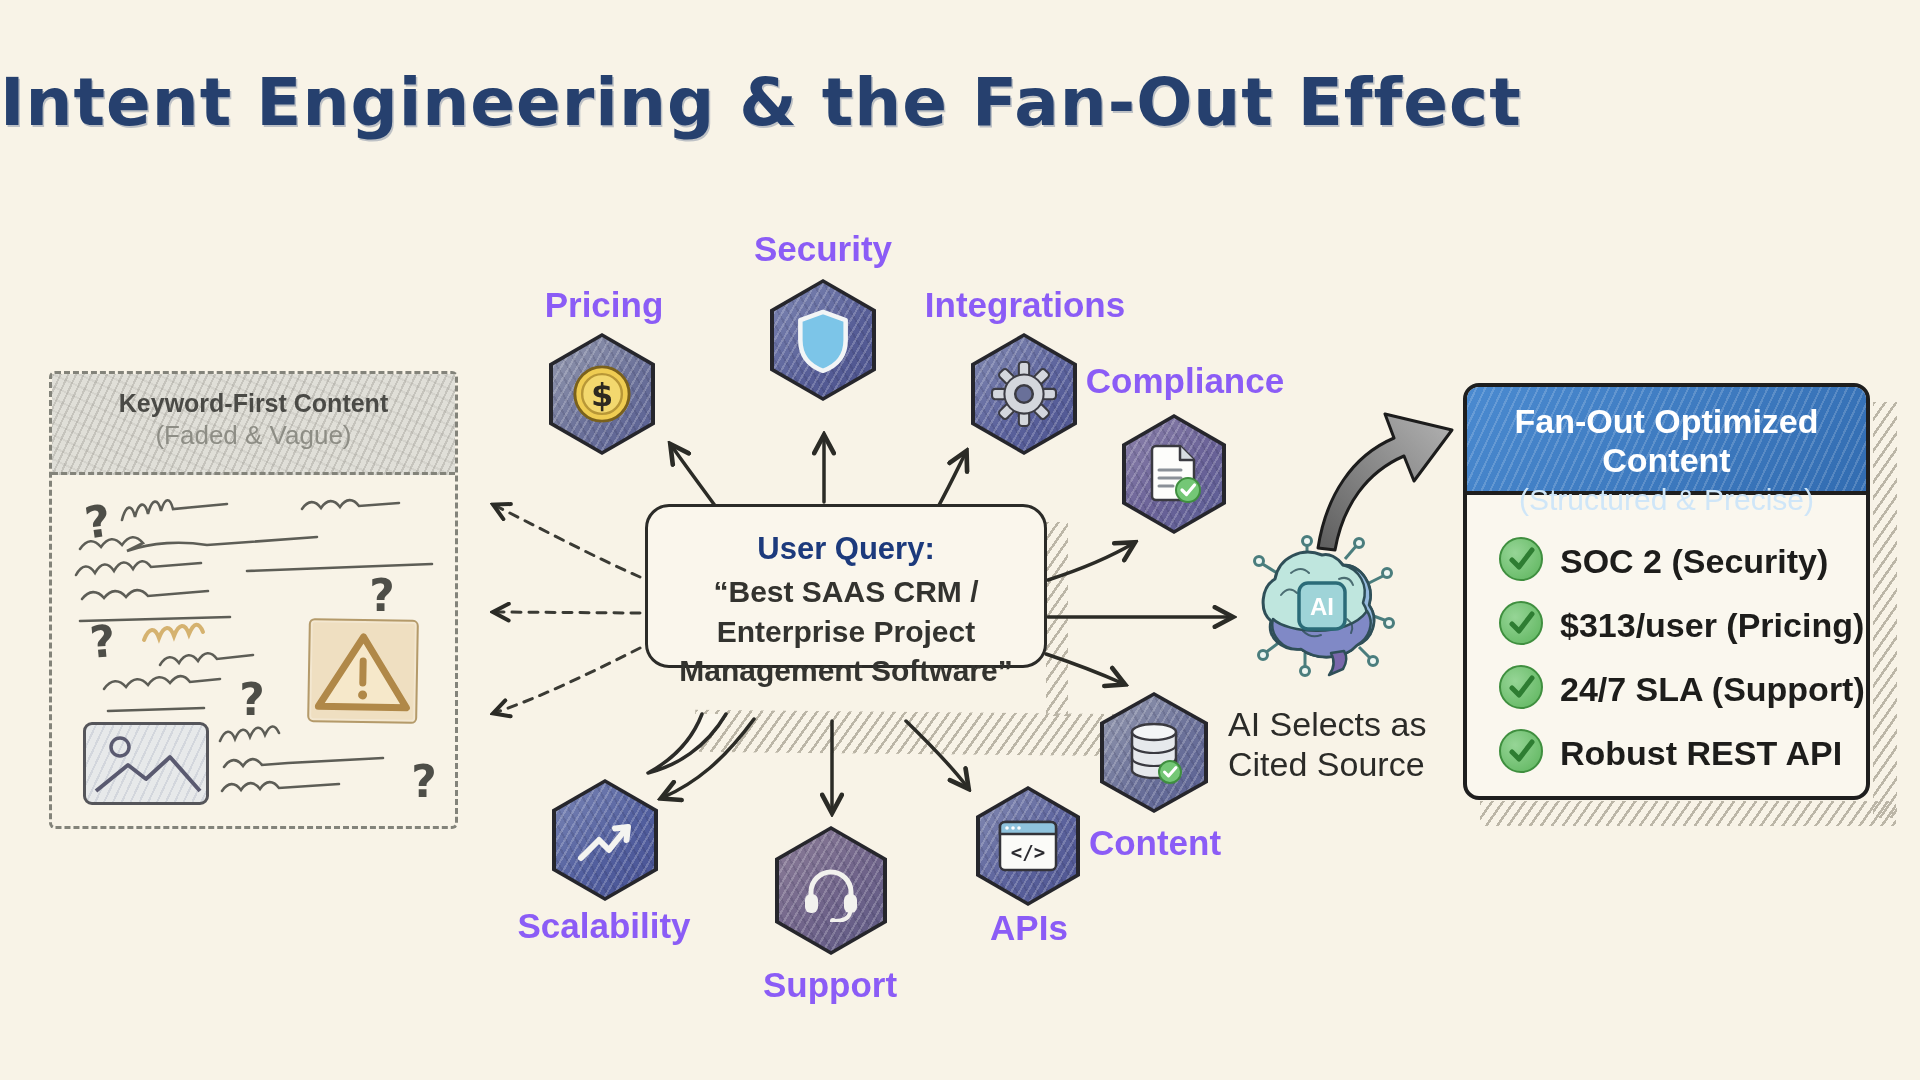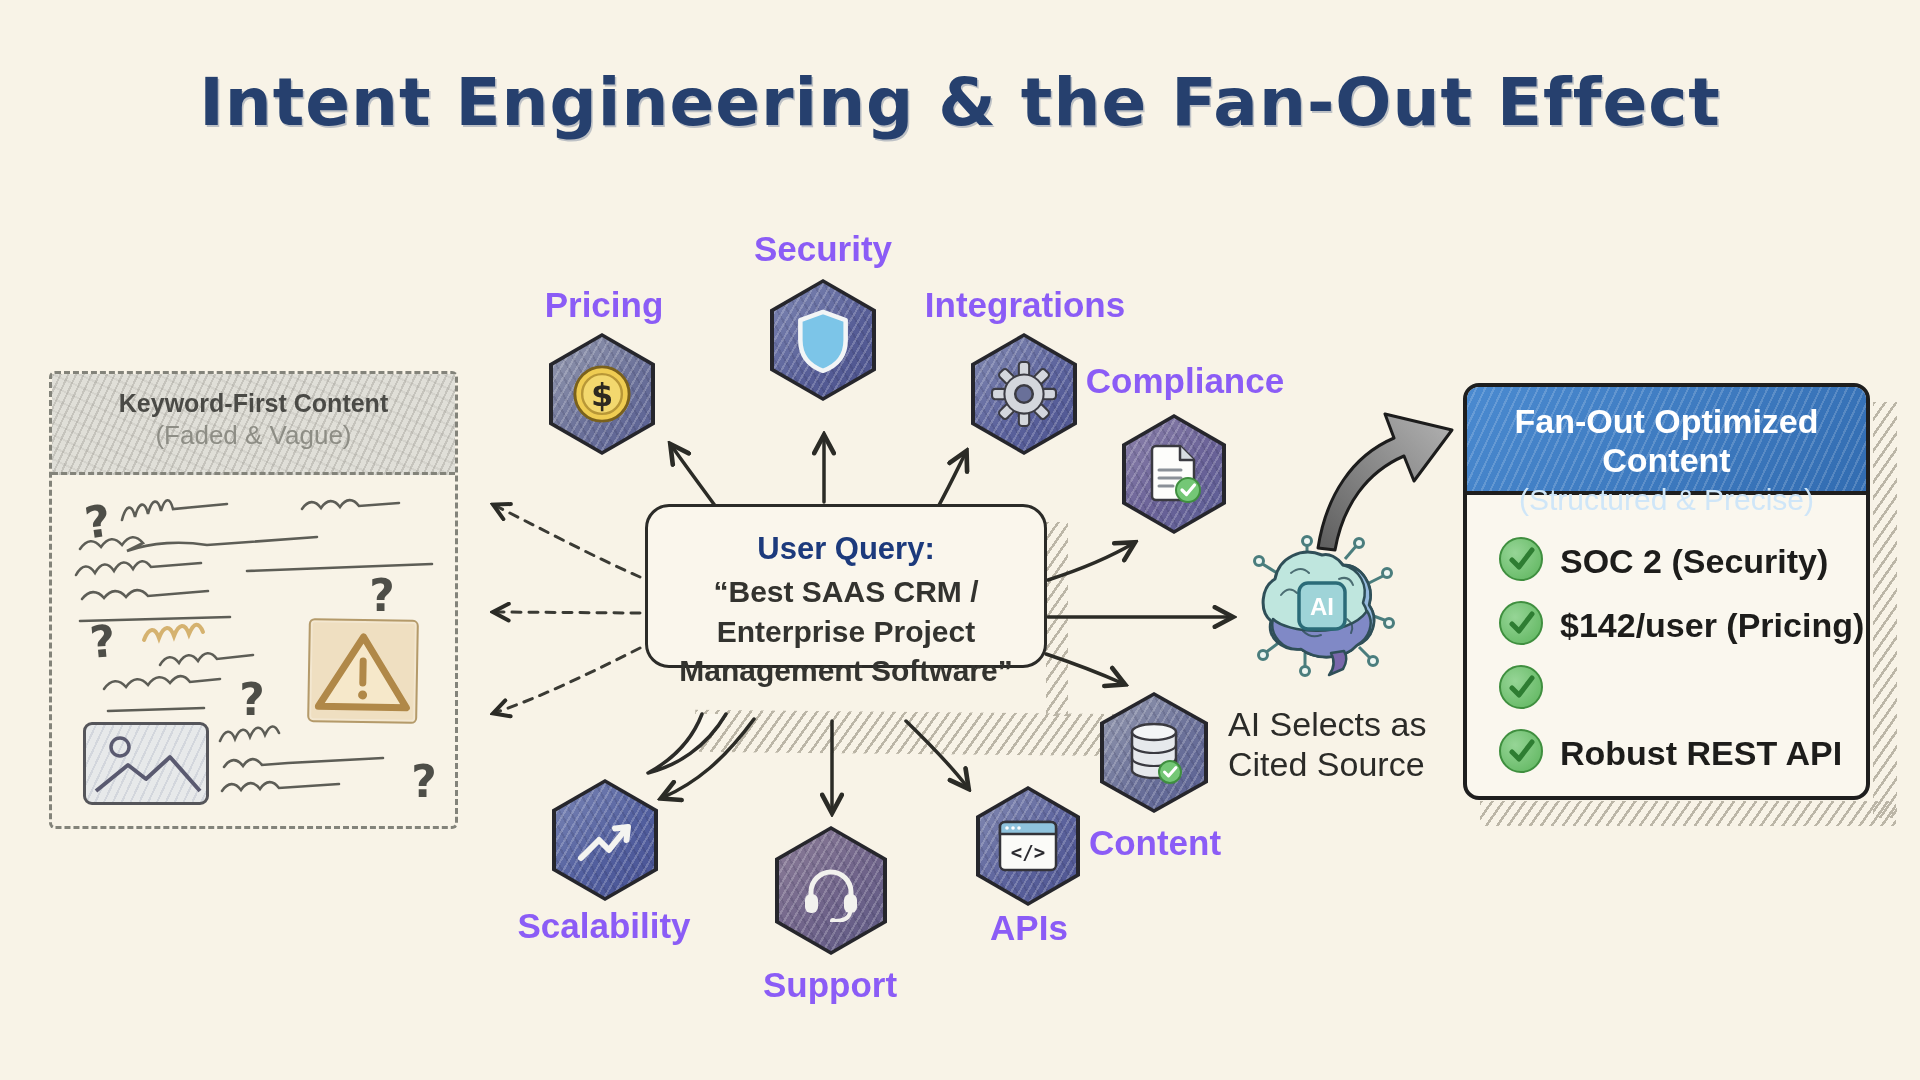--- a/index.html
+++ b/index.html
@@ -1,19 +1,19 @@
 <!DOCTYPE html>
 <html><head>
 <meta charset="utf-8">
 <style>
   html,body{margin:0;padding:0;background:#e8e3d6;}
   .canvas{position:relative;width:1920px;height:1080px;background:#f8f3e7;overflow:hidden;
           font-family:"Liberation Sans",sans-serif;}
   
-  .title{position:absolute;left:0;right:0;top:64px;text-align:center;
+  .title{position:absolute;left:0;right:0;top:64px;
          font-family:"DejaVu Sans",sans-serif;font-size:66px;font-weight:700;
          color:#26406e;letter-spacing:1px;text-shadow:1.5px 1.5px 0 rgba(38,64,110,.28);}
   
   svg.arrows{position:absolute;inset:0;pointer-events:none;z-index:1;}
   
   .hatch{position:absolute;z-index:0;
          background:repeating-linear-gradient(125deg,rgba(104,97,78,.42) 0 2.5px,transparent 2.5px 9px);}
   
   .kw-box{position:absolute;left:49px;top:371px;width:403px;height:452px;
           border:3px dashed #83837a;border-radius:6px;z-index:2;}
@@ -354,28 +354,29 @@
             </svg>
         </span>
         <span class="card-item">SOC 2 (Security)</span>
       </div>
       <div class="card-row">
         <span class="chk">
           <svg width="40" height="40" viewBox="0 0 40 40">
               <path d="M11,21 l7,7 l13,-17" fill="none" stroke="#2e7d32" stroke-width="5" stroke-linecap="round" stroke-linejoin="round"></path>
             </svg>
         </span>
-        <span class="card-item">$142/user (Pricing)</span>
+        <span class="card-item">$313/user (Pricing)</span>
       </div>
       <div class="card-row">
         <span class="chk">
           <svg width="40" height="40" viewBox="0 0 40 40">
               <path d="M11,21 l7,7 l13,-17" fill="none" stroke="#2e7d32" stroke-width="5" stroke-linecap="round" stroke-linejoin="round"></path>
             </svg>
         </span>
+        <span class="card-item">24/7 SLA (Support)</span>
       </div>
       <div class="card-row">
         <span class="chk">
           <svg width="40" height="40" viewBox="0 0 40 40">
               <path d="M11,21 l7,7 l13,-17" fill="none" stroke="#2e7d32" stroke-width="5" stroke-linecap="round" stroke-linejoin="round"></path>
             </svg>
         </span>
         <span class="card-item">Robust REST API</span>
       </div>
     </div>

